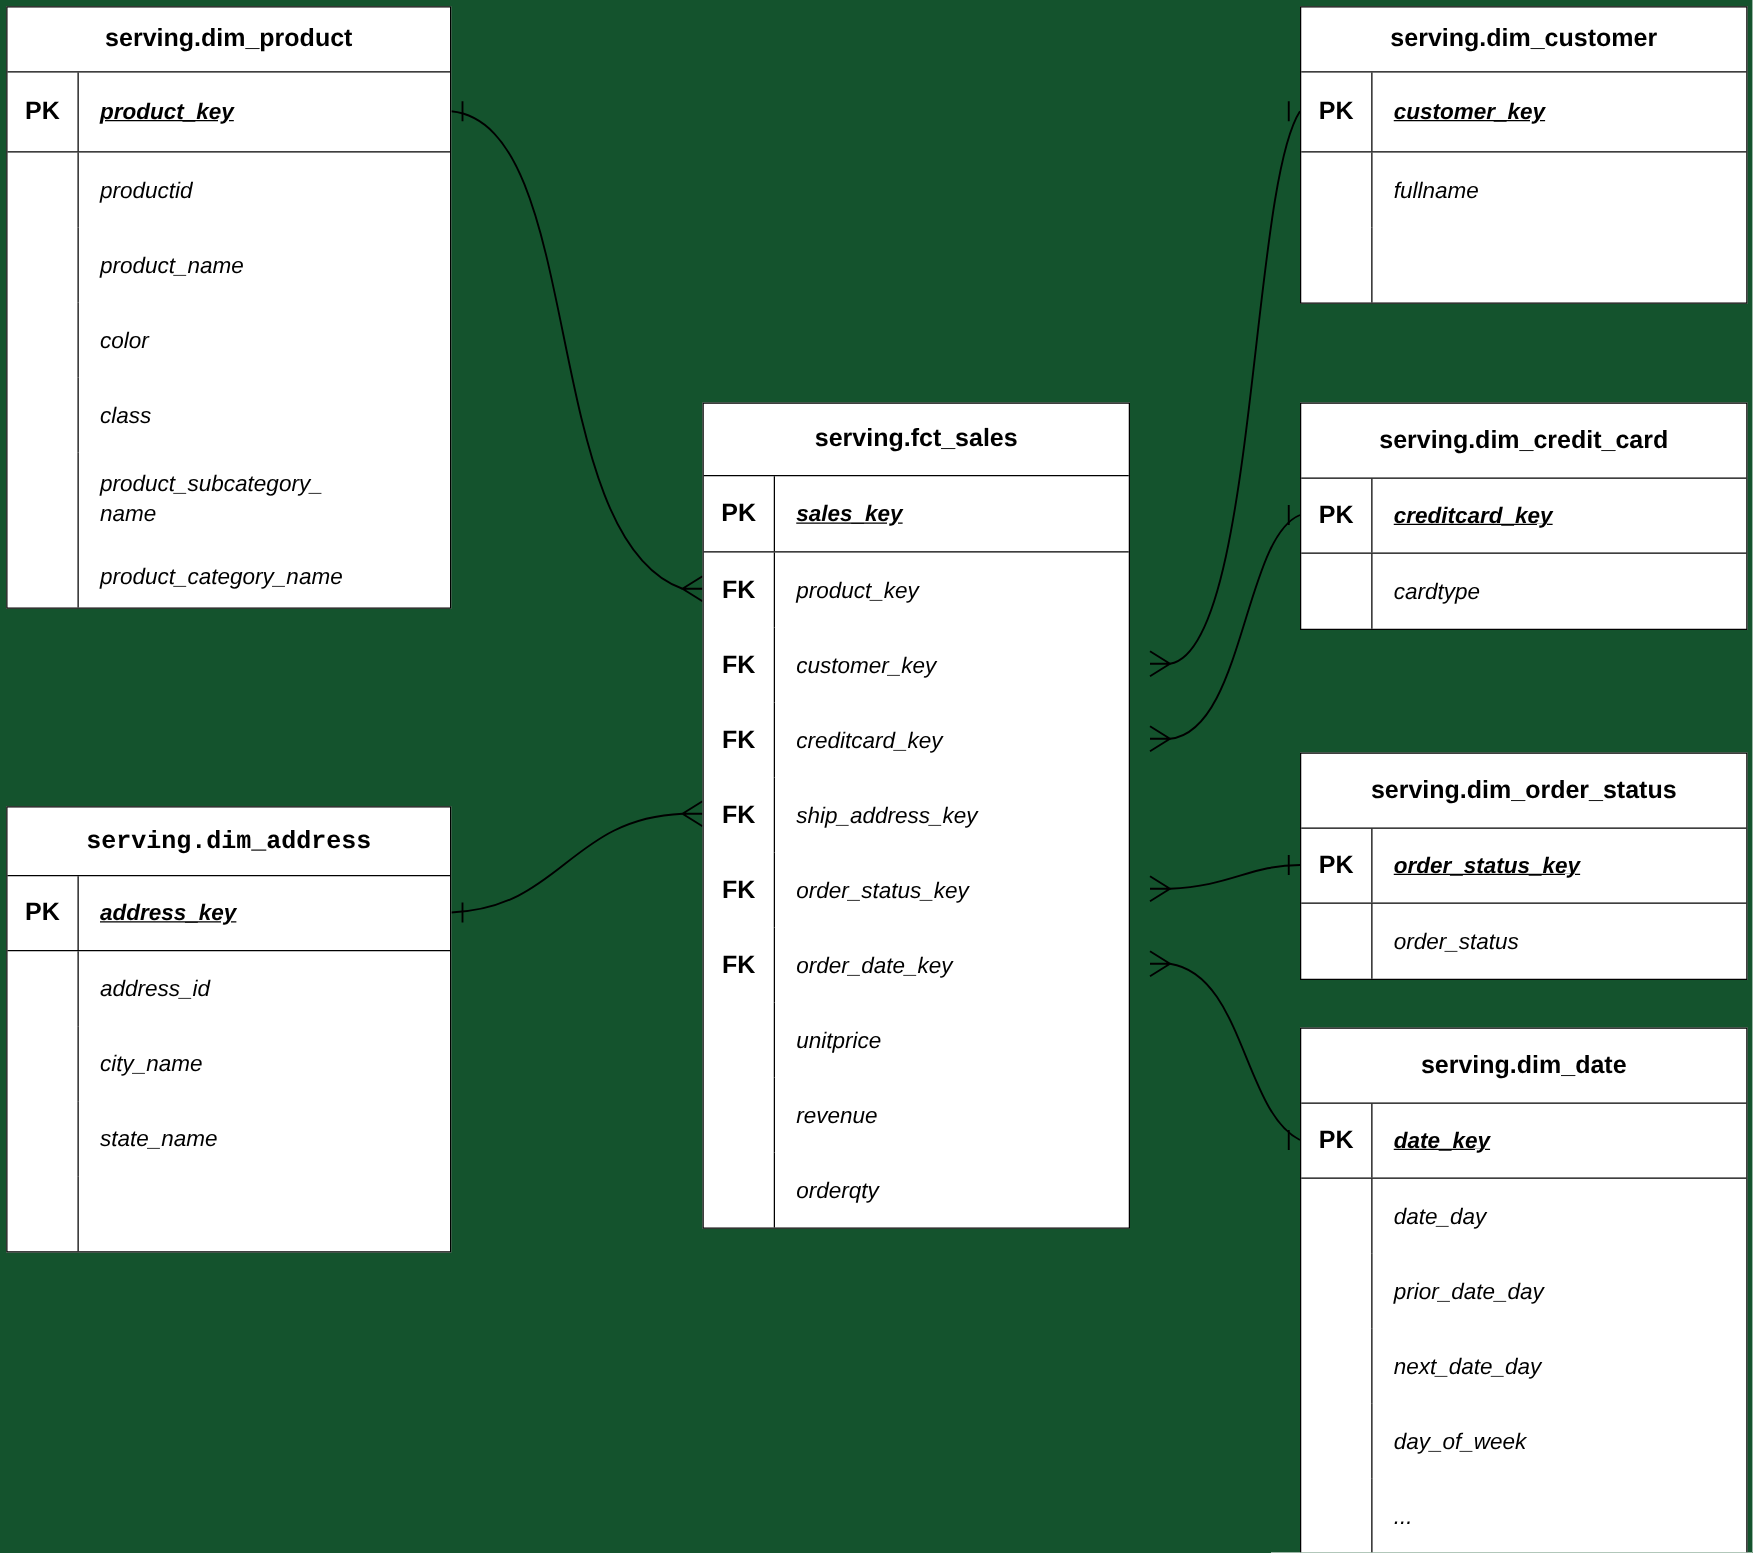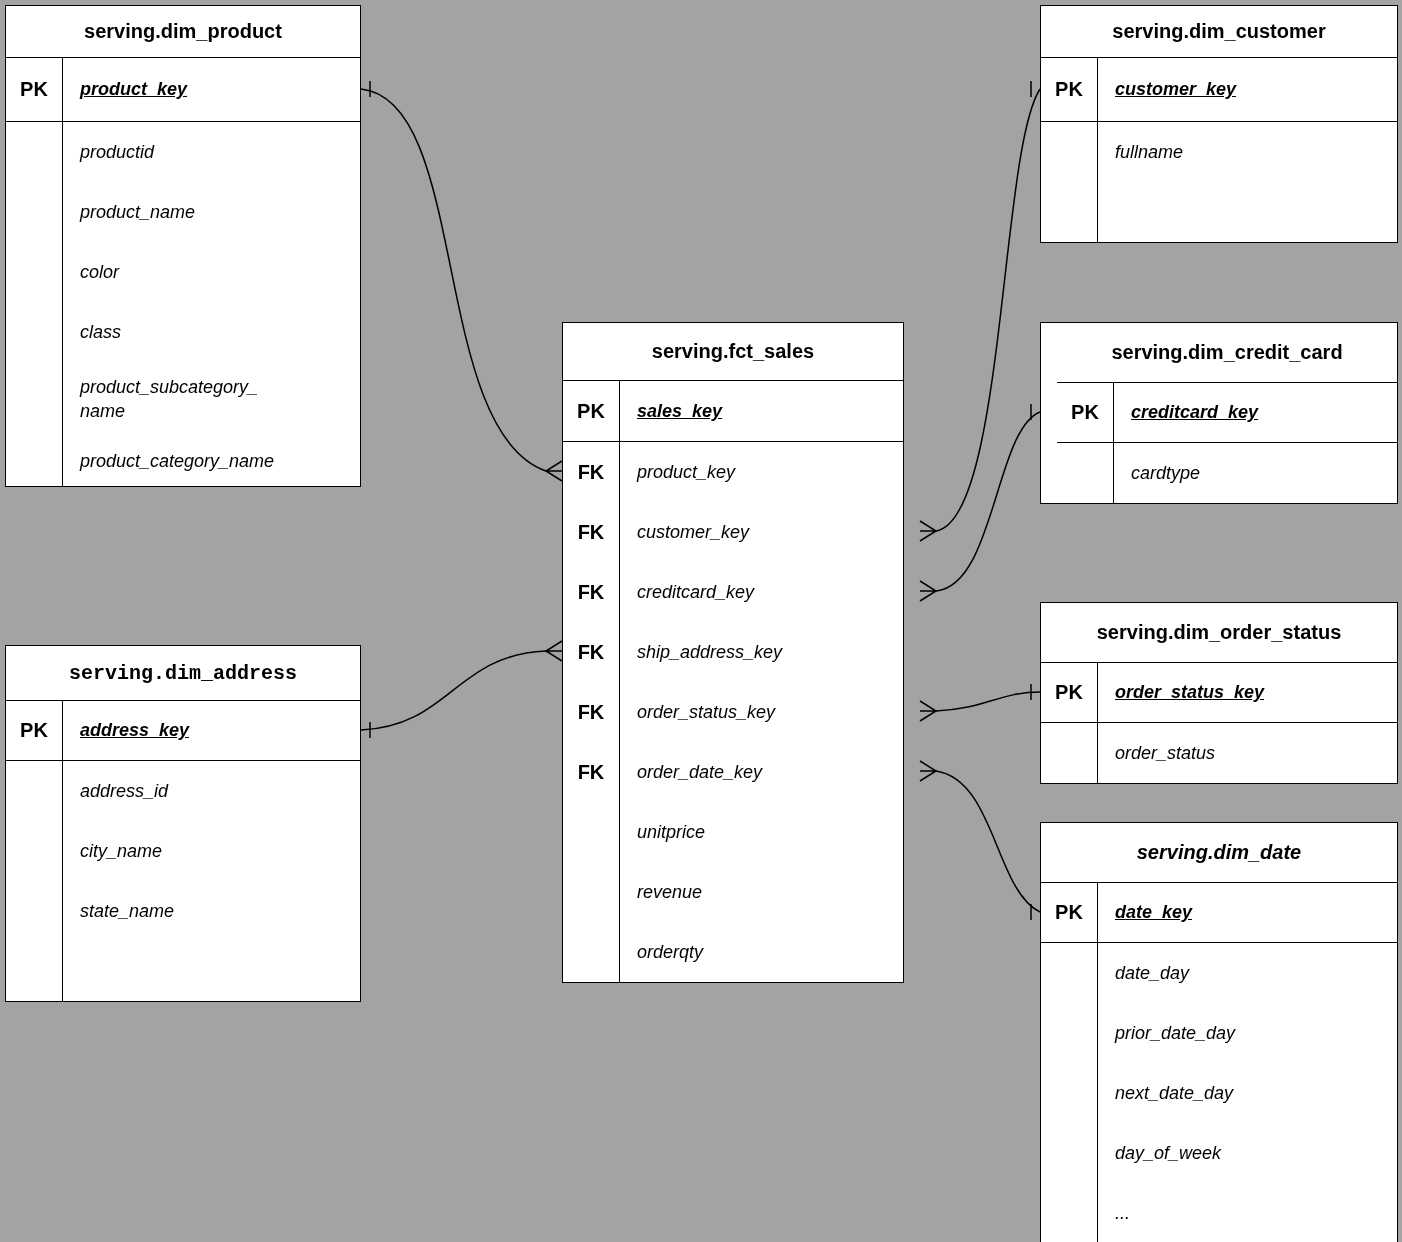--- a/index.html
+++ b/index.html
@@ -1,18 +1,18 @@
 <!DOCTYPE html>
 <html><head>
 <meta charset="utf-8">
 <style>
   * { margin: 0; padding: 0; box-sizing: border-box; }
   html, body { background: #ffffff; }
   body { font-family: "Liberation Sans", sans-serif; color: #000; }
-  .canvas { position: relative; width: 1402px; height: 1242px; background: #a3a3a3; overflow: hidden; }
+  .canvas { position: relative; width: 1402px; height: 1242px; background: #14532d; overflow: hidden; }
   .wires { position: absolute; left: 0; top: 0; z-index: 0; }
   .tbl { position: absolute; z-index: 1; background: #fff; border: 1.6px solid #000; }
   .tbl-header { display: flex; align-items: center; justify-content: center;
                 font-weight: bold; font-size: 20px; border-bottom: 1.6px solid #000; }
   .row { display: flex; align-items: stretch; height: 60px; }
   .badge { flex: 0 0 57px; display: flex; align-items: center; justify-content: center;
            font-weight: bold; font-size: 20px; border-right: 1.6px solid #000; }
   .field { flex: 1; display: flex; align-items: center; padding-left: 17px;
            font-size: 18px; white-space: pre-line; line-height: 1.35; font-style: italic; }
   .pk-row { border-bottom: 1.6px solid #000; }
@@ -25,30 +25,30 @@
   .t-product .pk-row      { height: 64px; }
 
   .t-customer       { left: 1040px; top: 5px;   width: 358px; }
   .t-customer .tbl-header { height: 52px; }
   .t-customer .pk-row     { height: 64px; }
 
   .t-fct            { left: 562px;  top: 322px; width: 342px; }
   .t-fct .tbl-header      { height: 58px; }
   .t-fct .pk-row          { height: 61px; }
 
-  .t-credit         { left: 1040px; top: 322px; width: 358px; padding-left: 16px; }
+  .t-credit         { left: 1040px; top: 322px; width: 358px; }
   .t-credit .tbl-header   { height: 60px; }
   .t-credit .pk-row       { height: 60px; }
 
   .t-status         { left: 1040px; top: 602px; width: 358px; }
   .t-status .tbl-header   { height: 60px; }
   .t-status .pk-row       { height: 60px; }
 
   .t-date           { left: 1040px; top: 822px; width: 358px; }
-  .t-date .tbl-header     { height: 60px; font-style: italic; }
+  .t-date .tbl-header     { height: 60px; }
   .t-date .pk-row         { height: 60px; }
 
   .t-address        { left: 5px;    top: 645px; width: 356px; }
   .t-address .tbl-header  { height: 55px; font-family: Liberation Mono, monospace; }
   .t-address .pk-row      { height: 60px; }
 </style>
 </head>
 <body>
 
 <div class="canvas">

